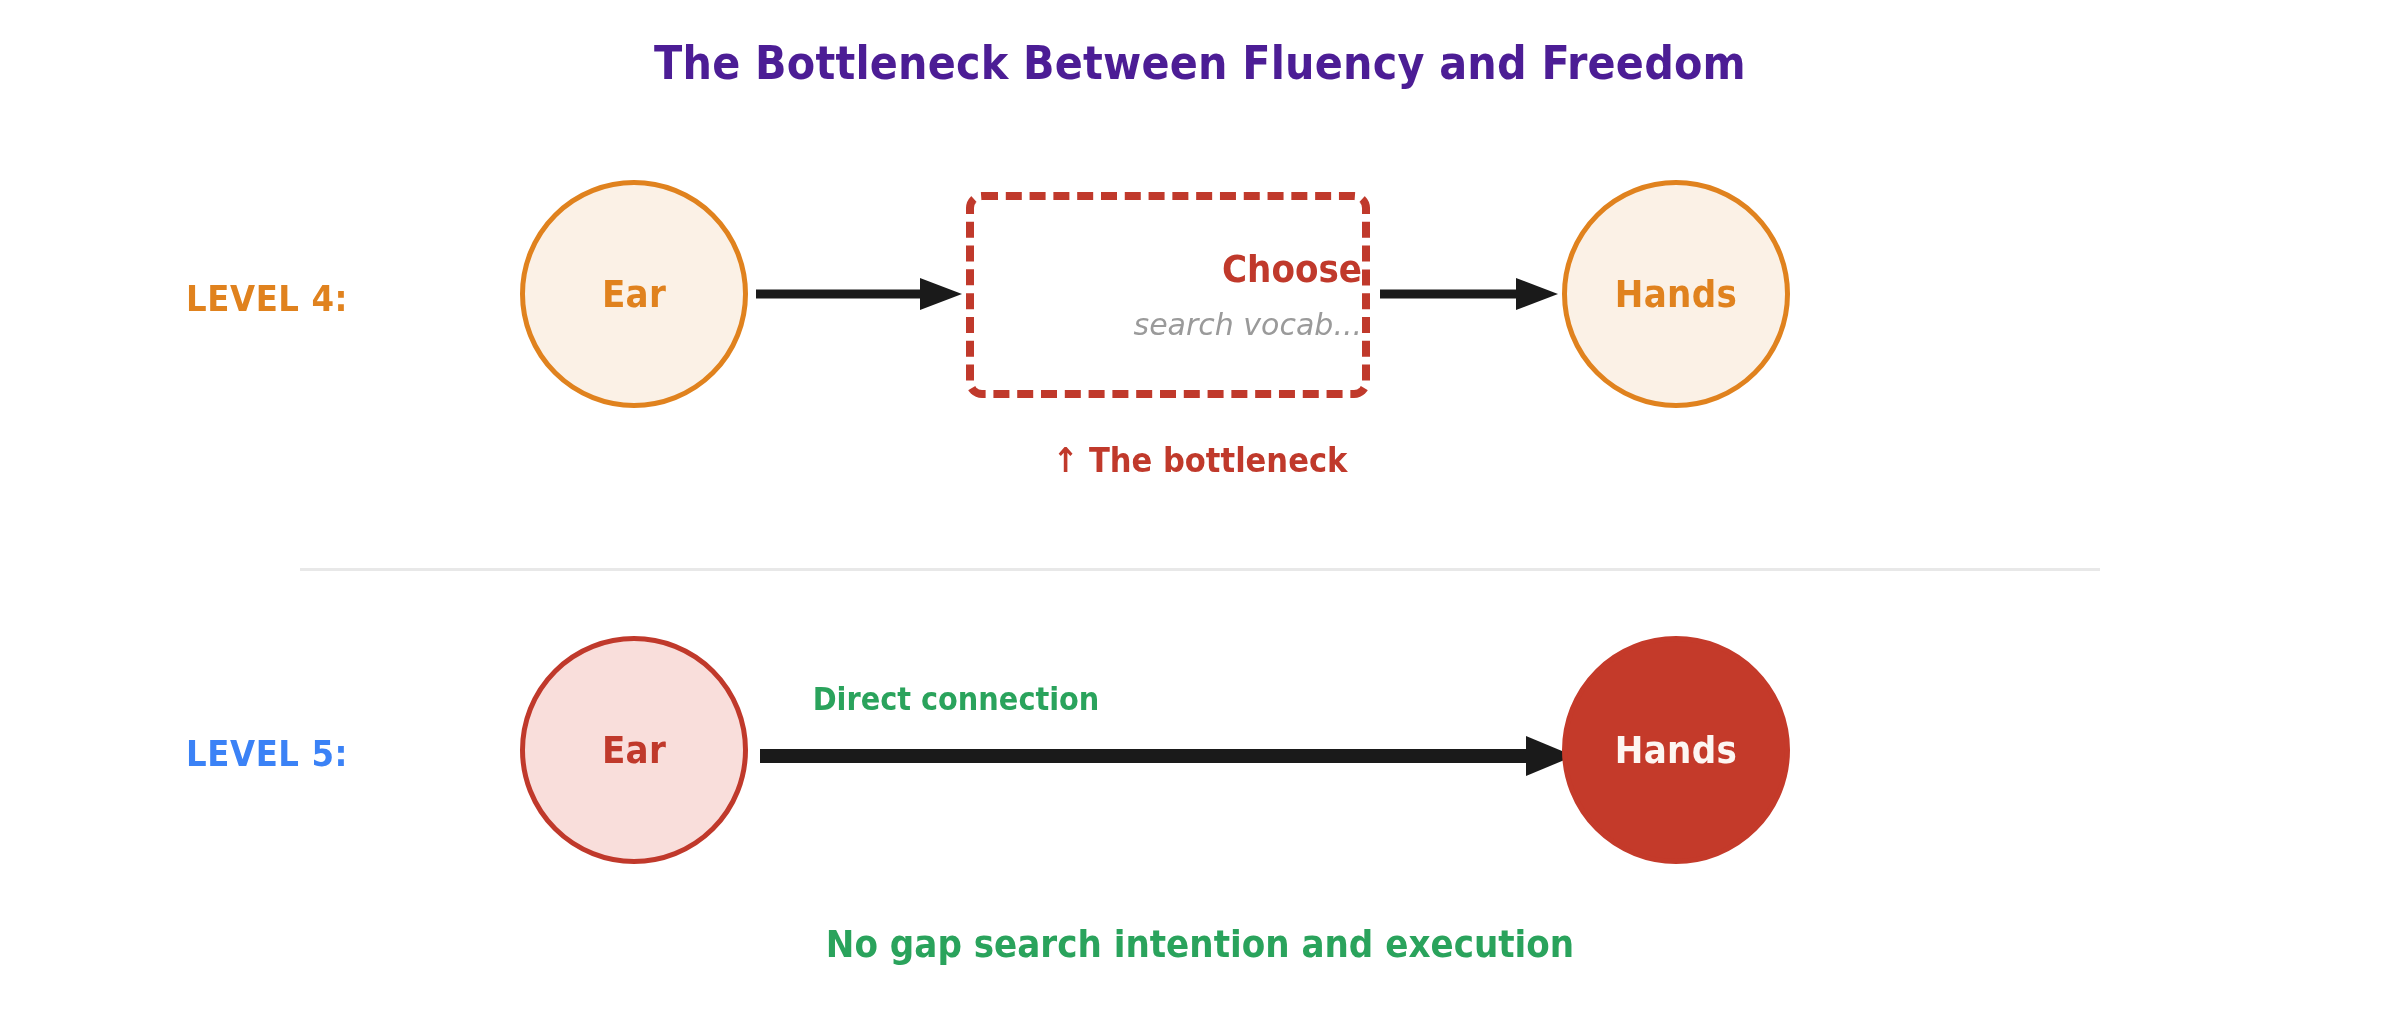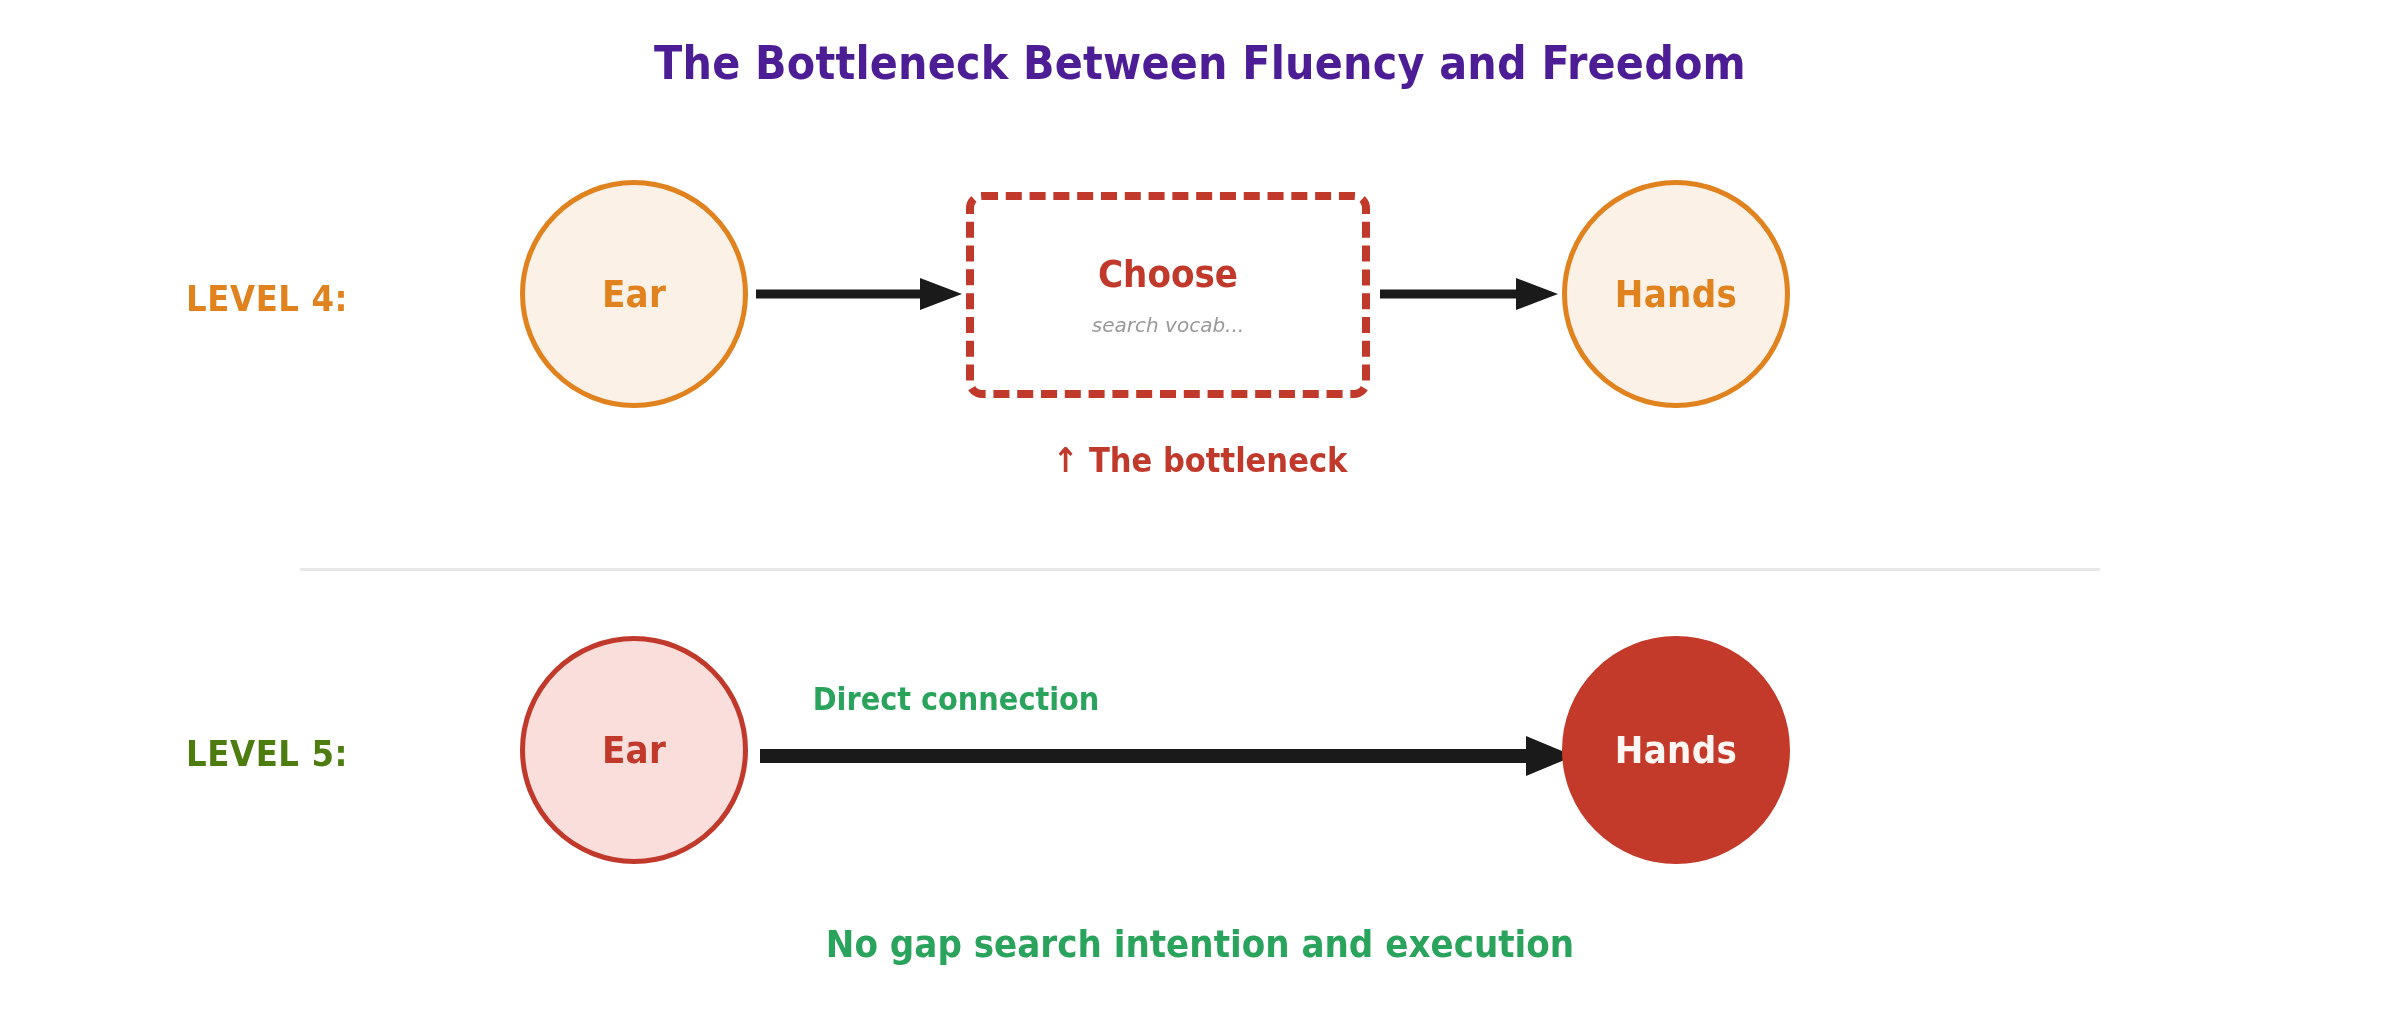--- a/index.html
+++ b/index.html
@@ -52,21 +52,21 @@
     font-family: "DejaVu Sans Condensed", "Liberation Sans Narrow", "DejaVu Sans", sans-serif;
   }
   #level4-label {
     left: 186px;
     top: 278px;
     color: #e0821e;
   }
   #level5-label {
     left: 186px;
     top: 733px;
-    color: #4d7c0f;
+    color: #3b82f6;
   }
 
   
   .node {
     position: absolute;
     border-radius: 50%;
     display: flex;
     align-items: center;
     justify-content: center;
     box-sizing: border-box;
@@ -118,34 +118,34 @@
     position: absolute;
     left: 966px;
     top: 192px;
     width: 404px;
     height: 206px;
     border: 8px dashed #c0392b;
     border-radius: 16px;
     box-sizing: border-box;
     display: flex;
     flex-direction: column;
-    align-items: center;
+    align-items: flex-end;
     justify-content: center;
     background: transparent;
   }
   #choose-title {
     font-size: 38px;
     font-weight: bold;
     color: #c0392b;
     font-family: "DejaVu Sans Condensed", "Liberation Sans Narrow", "DejaVu Sans", sans-serif;
     margin-bottom: 22px;
     line-height: 1;
   }
   #choose-placeholder {
-    font-size: 20px;
+    font-size: 30px;
     font-style: italic;
     color: #9a9a9a;
     font-family: "DejaVu Sans", "Liberation Sans", sans-serif;
     line-height: 1;
   }
 
   
   .arrow-svg {
     position: absolute;
     overflow: visible;

